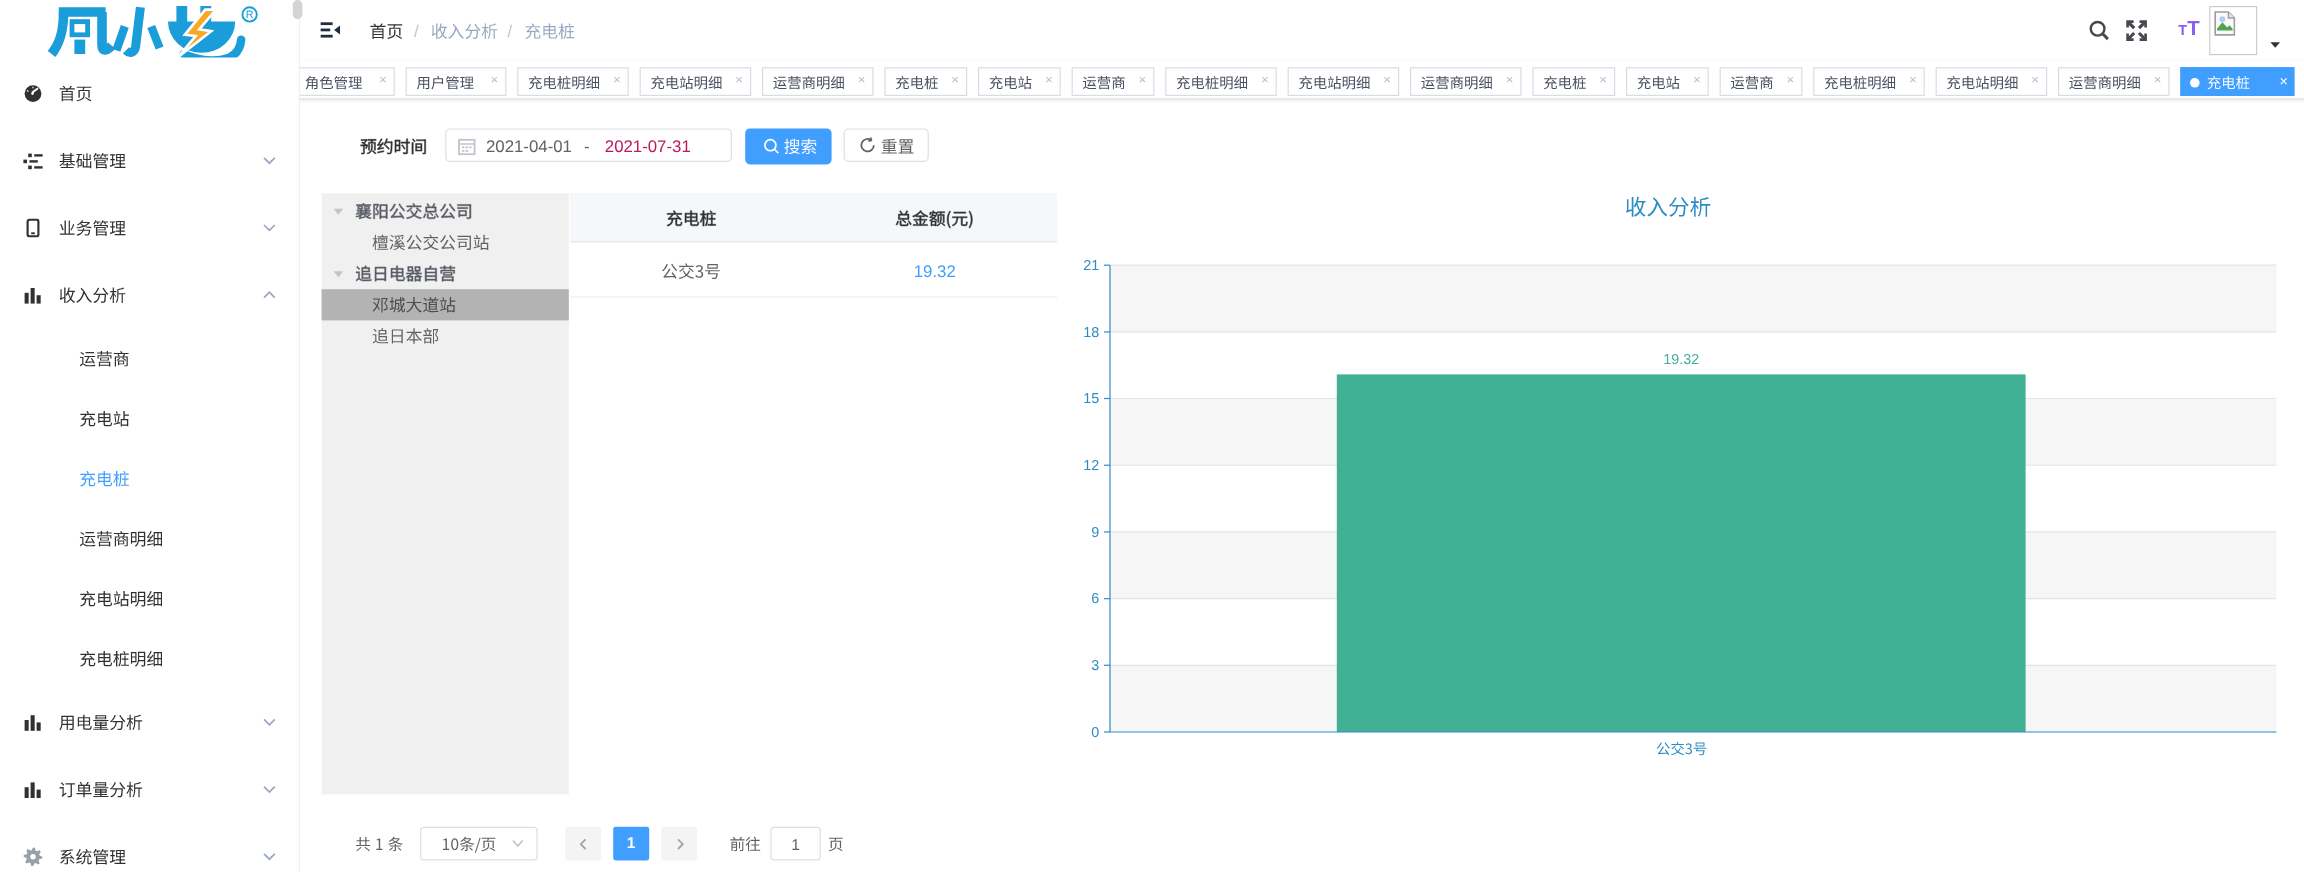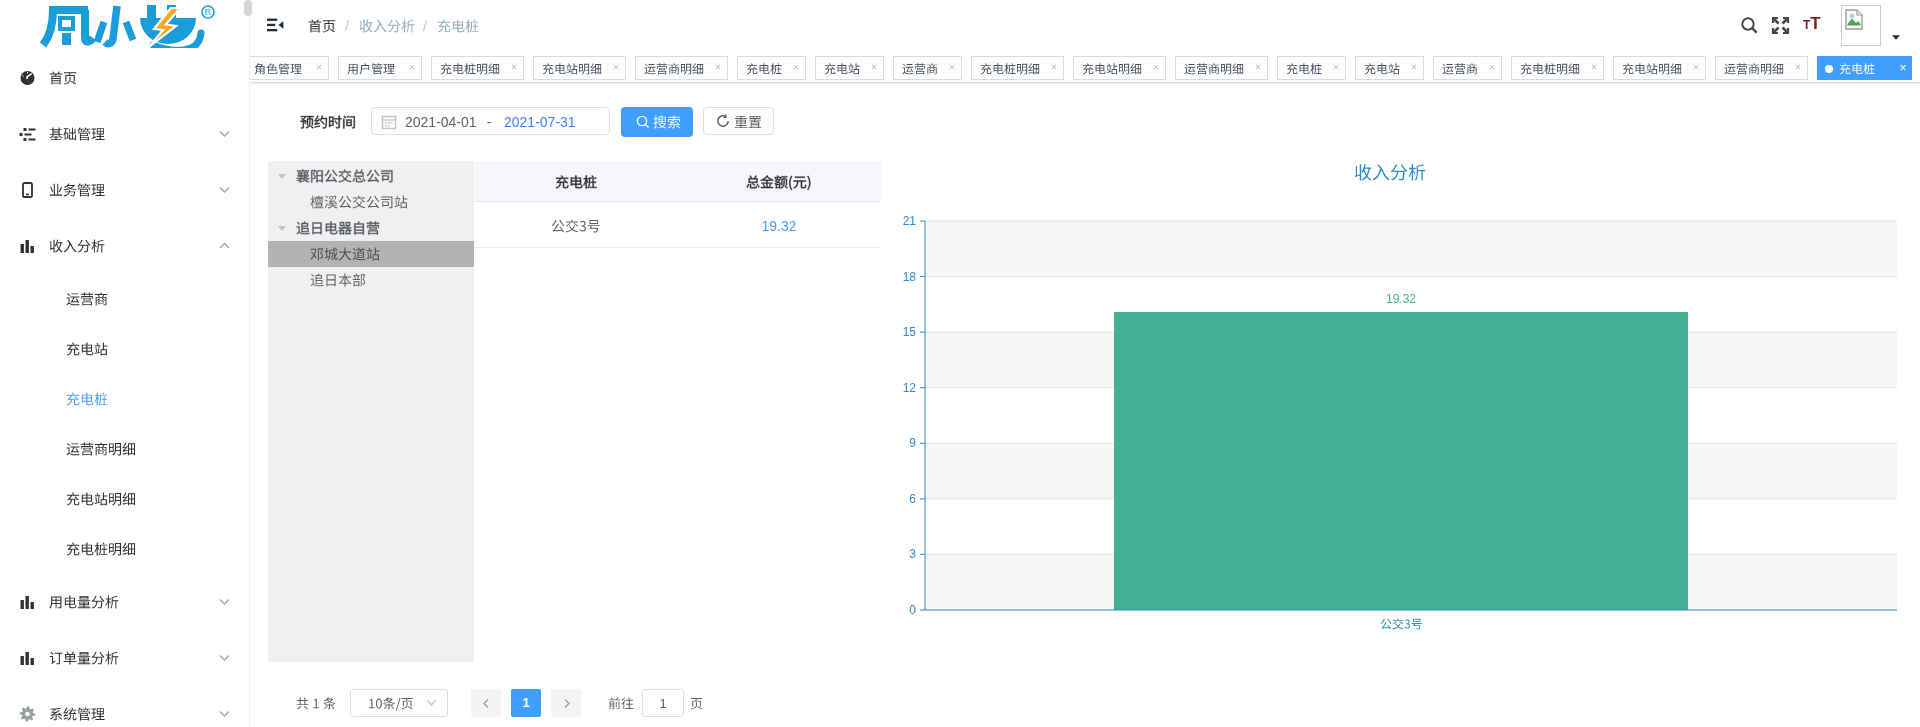--- a/index.html
+++ b/index.html
@@ -275,21 +275,21 @@
   </svg>
 <svg style="position:absolute;left:1770px;top:15px" width="21" height="21" viewBox="0 0 21 21">
     <g stroke="#45494d" stroke-width="2.2" fill="#45494d">
 <path d="M3 8 V3 H8" fill="none"></path>
       <path d="M13 3 H18 V8" fill="none"></path>
       <path d="M18 13 V18 H13" fill="none"></path>
       <path d="M8 18 H3 V13" fill="none"></path>
 <path d="M3.5 3.5 L8.5 8.5 M17.5 3.5 L12.5 8.5 M17.5 17.5 L12.5 12.5 M3.5 17.5 L8.5 12.5" stroke-width="2.6"></path>
     </g>
   </svg>
-<div style="position:absolute;left:1803px;top:14px;width:30px;height:24px;color:#7f1d1d;font:700 17px 'Liberation Sans';letter-spacing:0px;"><span style="font-size:12px">T</span>T</div>
+<div style="position:absolute;left:1803px;top:14px;width:30px;height:24px;color:#8b5cf6;font:700 17px 'Liberation Sans';letter-spacing:0px;text-align:right;"><span style="font-size:12px">T</span>T</div>
 <div style="position:absolute;left:1841px;top:5px;width:40px;height:41px;background:#fff;border:1px solid #ccc;"></div>
 <svg style="position:absolute;left:1845px;top:9px" width="18" height="21" viewBox="0 0 18 21">
 <path d="M1 1 H12 L17 6 V20 H1 Z" fill="#fafafa" stroke="#9e9e9e" stroke-width="1.4"></path>
 <path d="M12 1 L12 6 L17 6" fill="#e8e8e8" stroke="#9e9e9e" stroke-width="1.2"></path>
 <circle cx="7" cy="7" r="2.4" fill="#aeccf5"></circle>
     <path d="M2.5 15 L7 9.5 L11 14 L13 12 L15.5 15 L15.5 16.5 H2.5 Z" fill="#51a351"></path>
   </svg>
 <svg style="position:absolute;left:1891px;top:34px" width="10" height="7" viewBox="0 0 10 7">
     <path d="M1 1.2 L5 5.8 L9 1.2 Z" fill="#2f3235"></path>
   </svg>
@@ -454,21 +454,21 @@
 <g fill="#c0c4cc">
       <rect x="4" y="8" width="2" height="1.5"></rect>
       <rect x="7" y="8" width="2" height="1.5"></rect>
       <rect x="10" y="8" width="2" height="1.5"></rect>
       <rect x="4" y="11" width="2" height="1.5"></rect>
       <rect x="7" y="11" width="2" height="1.5"></rect>
     </g>
   </svg>
 <div style="position:absolute;left:405px;top:114px;width:80px;height:16px;white-space:nowrap;color:#606266;font:400 14px 'Liberation Sans';">2021-04-01</div>
 <div style="position:absolute;left:484px;top:114px;width:10px;height:16px;color:#606266;font:400 14px 'Liberation Sans';text-align:center;">-</div>
-<div style="position:absolute;left:504px;top:114px;width:80px;height:16px;white-space:nowrap;color:#3b82f6;font:400 14px 'Liberation Sans';">2021-07-31</div>
+<div style="position:absolute;left:504px;top:114px;width:80px;height:16px;white-space:nowrap;color:#be185d;font:400 14px 'Liberation Sans';">2021-07-31</div>
 <div style="position:absolute;left:621px;top:107px;width:72px;height:30px;background:#409eff;border-radius:4px;"></div>
 <svg style="position:absolute;left:636px;top:115px;z-index:2" width="14" height="14" viewBox="0 0 14 14">
     <circle cx="6" cy="6" r="4.6" fill="none" stroke="#fff" stroke-width="1.4"></circle>
     <line x1="9.4" y1="9.4" x2="12.6" y2="12.6" stroke="#fff" stroke-width="1.4"></line>
   </svg>
 <svg style="position:absolute;left:653px;top:114.2px;z-index:2;" width="29" height="19" fill="#ffffff">
     <use href="#g641c" transform="translate(0.0 13.3) scale(0.14 -0.14)"></use>
     <use href="#g7d22" transform="translate(14.0 13.3) scale(0.14 -0.14)"></use>
   </svg>
 <div style="position:absolute;left:703px;top:107px;width:71px;height:28px;background:#fff;border:1px solid #dcdfe6;border-radius:4px;"></div>

